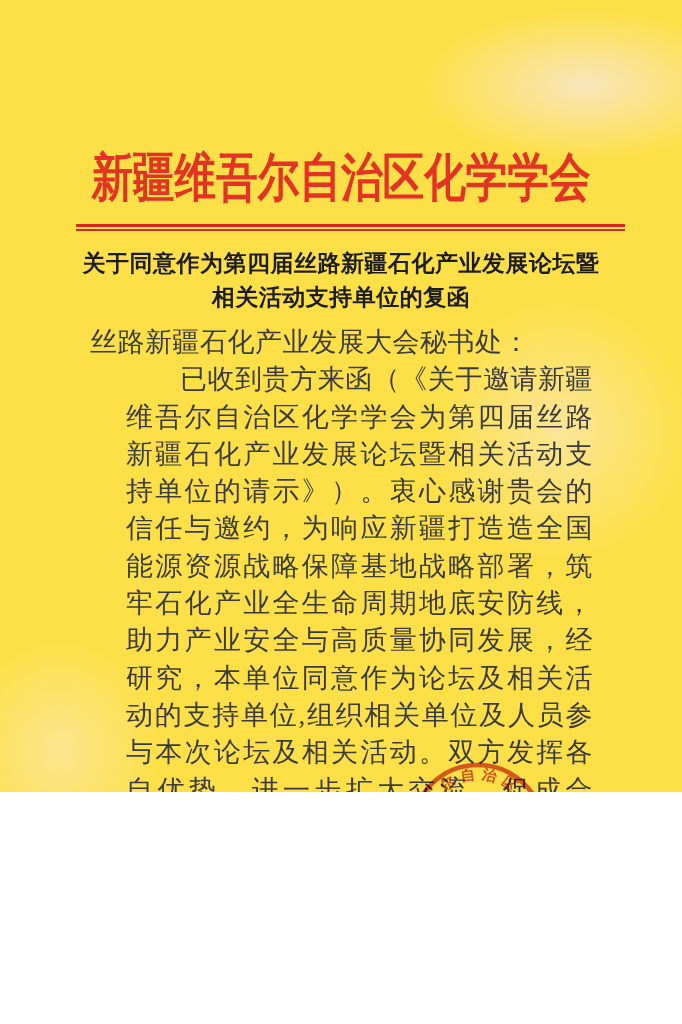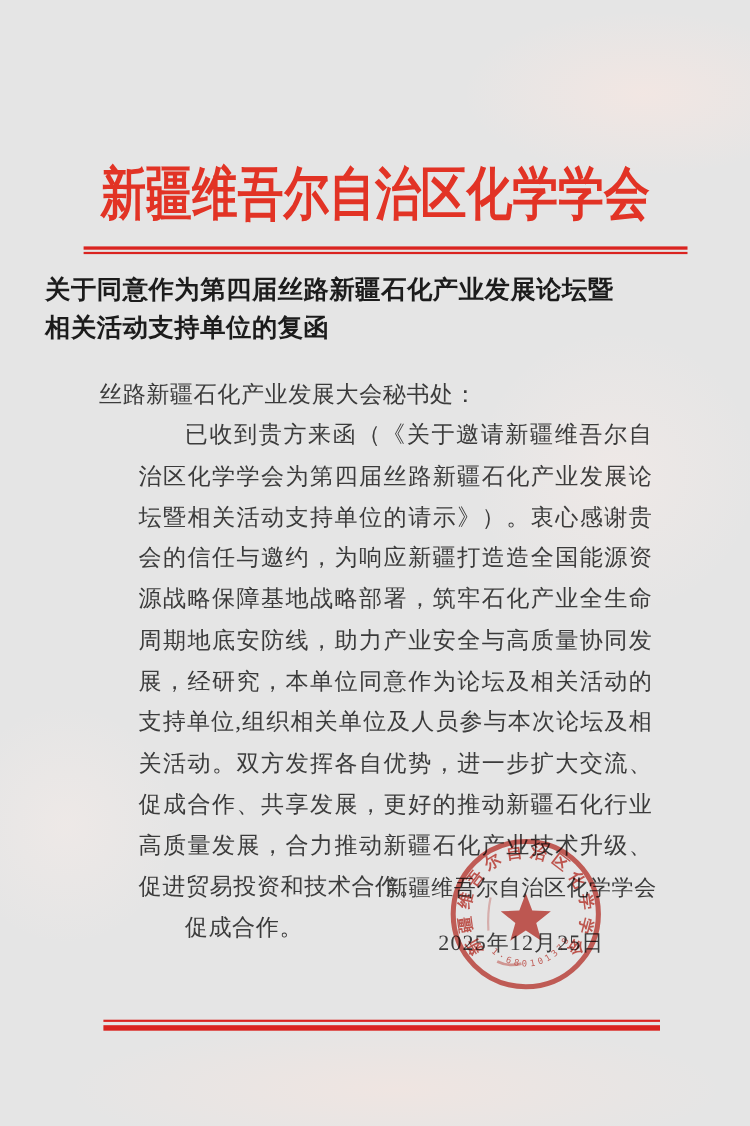--- a/index.html
+++ b/index.html
@@ -1,19 +1,19 @@
 <!DOCTYPE html>
 <html><head>
 <meta charset="utf-8">
 <style>
   html,body{margin:0;padding:0;}
   .page{
     position:relative;
-    width:682px;height:1024px;
-    background:#e5e5e5;
+    width:682px;height:792px;
+    background:#fde047;
     overflow:hidden;
     font-family:"Liberation Serif","DejaVu Serif",serif;
   }
   
   .smudge{position:absolute;pointer-events:none;}
   .smudge.s1{left:420px;top:10px;width:330px;height:150px;
     background:radial-gradient(closest-side,rgba(246,231,226,.75),rgba(246,231,226,0));}
   .smudge.s2{left:430px;top:300px;width:260px;height:260px;
     background:radial-gradient(closest-side,rgba(248,236,232,.5),rgba(248,236,232,0));}
   .smudge.s3{left:60px;top:930px;width:600px;height:120px;
@@ -35,27 +35,27 @@
   .rule-top .gap{height:2px;}
   .rule-top .b2{height:2px;}
   .rule-bottom{top:927px;left:94px;width:506px;}
   .rule-bottom .b1{height:2px;}
   .rule-bottom .gap{height:3px;}
   .rule-bottom .b2{height:5px;}
   .rule .gap{background:transparent;}
 
   .doc-title{
     position:absolute;top:247px;left:41px;width:600px;
-    color:#1c1c1c;font-weight:bold;
+    text-align:center;color:#1c1c1c;font-weight:bold;
     font-size:23px;line-height:34px;letter-spacing:.5px;
   }
 
   .body-text{
-    position:absolute;top:340px;left:90px;width:503px;
-    color:#3b3b3b;font-size:21px;line-height:37.3px;
+    position:absolute;top:324px;left:90px;width:503px;
+    color:#3b3b3b;font-size:27px;line-height:37.3px;
     text-align:justify;letter-spacing:.5px;
   }
   .body-text p{margin:0;}
   .body-text p.indent{text-indent:2em;margin-left:36px;}
 
   .sign-block{
     position:absolute;top:796px;left:342px;width:264px;
     text-align:center;color:#3b3b3b;
   }
   .sign-block .sig{font-size:20px;letter-spacing:.5px;line-height:24px;white-space:nowrap;}

